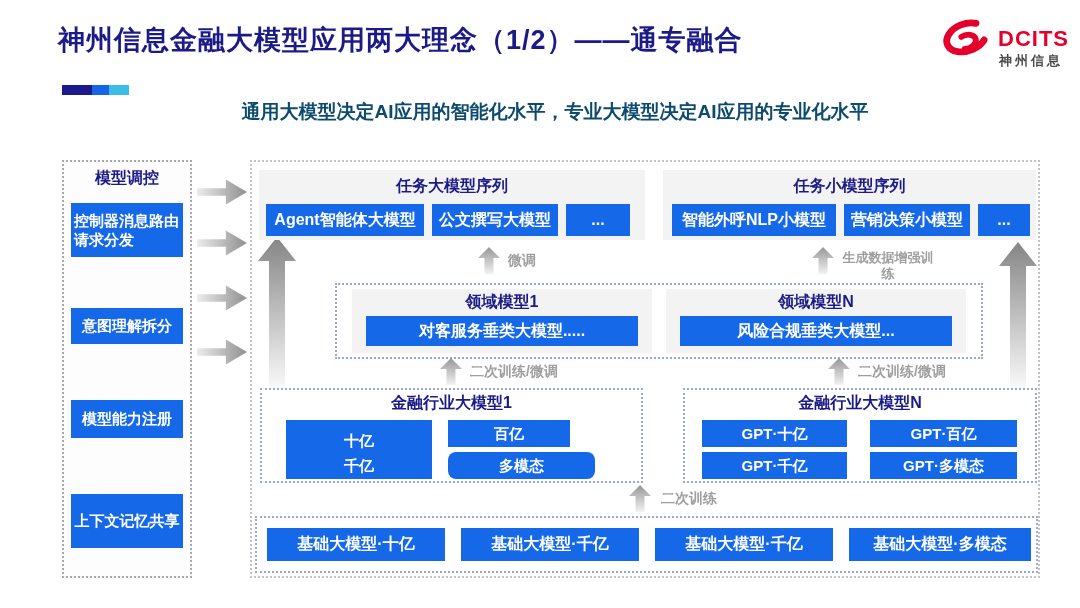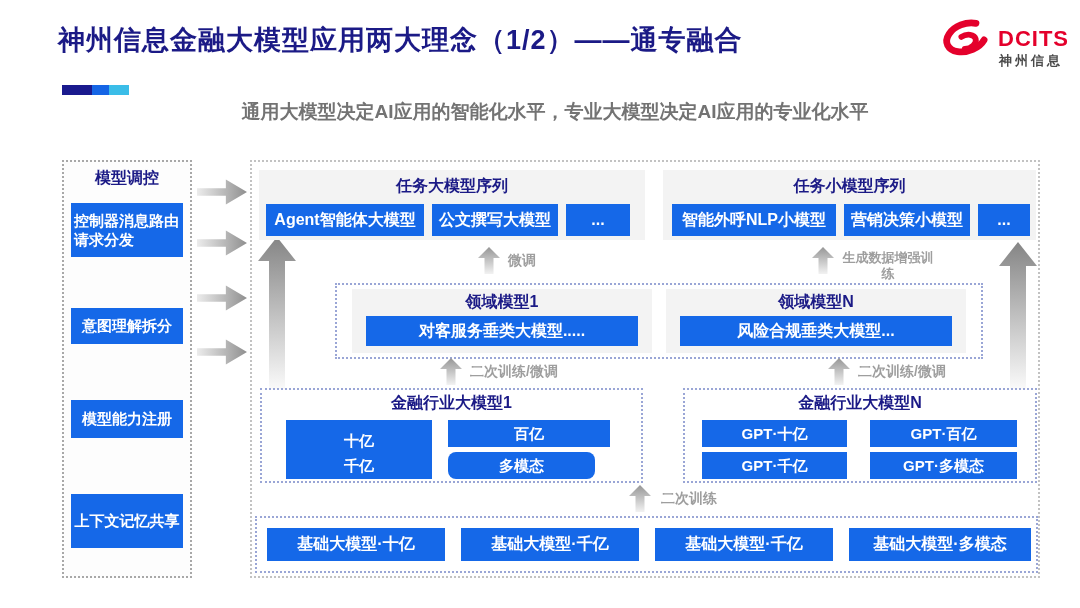--- a/index.html
+++ b/index.html
@@ -1,20 +1,20 @@
 <!DOCTYPE html>
 <html><head>
 <meta charset="utf-8">
 <style>
   html,body{margin:0;padding:0;background:#fff;}
   .slide{position:relative;width:1080px;height:608px;background:#ffffff;
          font-family:"Liberation Sans","DejaVu Sans",sans-serif;overflow:hidden;}
   .abs{position:absolute;}
   .title{position:absolute;left:58px;top:22px;font-size:27px;font-weight:bold;color:#1b1a86;letter-spacing:1px;white-space:nowrap;}
-  .subtitle{position:absolute;left:175px;top:99px;width:760px;text-align:center;font-size:19px;font-weight:bold;color:#737373;white-space:nowrap;}
+  .subtitle{position:absolute;left:175px;top:99px;width:760px;text-align:center;font-size:19px;font-weight:bold;color:#0c4a6e;white-space:nowrap;}
   .accentbar{position:absolute;left:62px;top:85px;width:67px;height:10px;display:flex;}
   .accentbar .s1{width:30px;background:#1a1a8e;}
   .accentbar .s2{width:17px;background:#1565e5;}
   .accentbar .s3{width:20px;background:#3bbde8;}
   .logo{position:absolute;left:938px;top:18px;width:132px;height:58px;}
   .logo-brand{position:absolute;left:60px;top:8px;font-size:22px;font-weight:bold;color:#e4002b;letter-spacing:1px;}
   .logo-cn{position:absolute;left:61px;top:34px;font-size:13px;font-weight:bold;color:#4a4a4a;letter-spacing:3px;}
   .sidebar{position:absolute;left:62px;top:160px;width:130px;height:418px;border:2px dotted #a8a8a8;box-sizing:border-box;background:#fdfdfd;}
   .sidebar-title{position:absolute;left:62px;top:168px;width:130px;text-align:center;font-size:16px;font-weight:bold;color:#1b1a86;}
   .bluebox{position:absolute;background:#1568e8;color:#ffffff;font-weight:bold;display:flex;align-items:center;justify-content:center;text-align:left;line-height:1.3;box-sizing:border-box;padding:1px 3px;}
@@ -130,21 +130,21 @@
     </svg>
   <div class="graylabel" style="left:470px;top:363px;">二次训练/微调</div>
   <svg class="abs" style="left:828px;top:358px;" width="22" height="27" viewBox="0 0 22 27">
       <polygon points="11,0 22,11 15.5,11 15.5,27 6.5,27 6.5,11 0,11" fill="url(#gU)"></polygon>
     </svg>
   <div class="graylabel" style="left:858px;top:363px;">二次训练/微调</div>
 
   <div class="dashblue" style="position:absolute;left:260px;top:388px;width:383px;height:95px;"></div>
   <div class="grouptitle" style="left:260px;top:393px;width:383px;">金融行业大模型1</div>
   <div class="bluebox fs15" style="left:286px;top:420px;width:146px;height:42px;">十亿</div>
-  <div class="bluebox fs15" style="left:448px;top:420px;width:162px;height:27px;">百亿</div>
+  <div class="bluebox fs15" style="left:448px;top:420px;width:122px;height:27px;">百亿</div>
   <div class="bluebox fs15" style="left:286px;top:452px;width:146px;height:27px;">千亿</div>
   <div class="bluebox fs15" style="left:448px;top:452px;width:147px;height:27px;border-radius:8px;">多模态</div>
 
   <div class="dashblue" style="position:absolute;left:683px;top:388px;width:354px;height:95px;"></div>
   <div class="grouptitle" style="left:683px;top:393px;width:354px;">金融行业大模型N</div>
   <div class="bluebox fs15" style="left:702px;top:420px;width:145px;height:27px;">GPT·十亿</div>
   <div class="bluebox fs15" style="left:870px;top:420px;width:147px;height:27px;">GPT·百亿</div>
   <div class="bluebox fs15" style="left:702px;top:452px;width:145px;height:27px;">GPT·千亿</div>
   <div class="bluebox fs15" style="left:870px;top:452px;width:147px;height:27px;">GPT·多模态</div>
 

